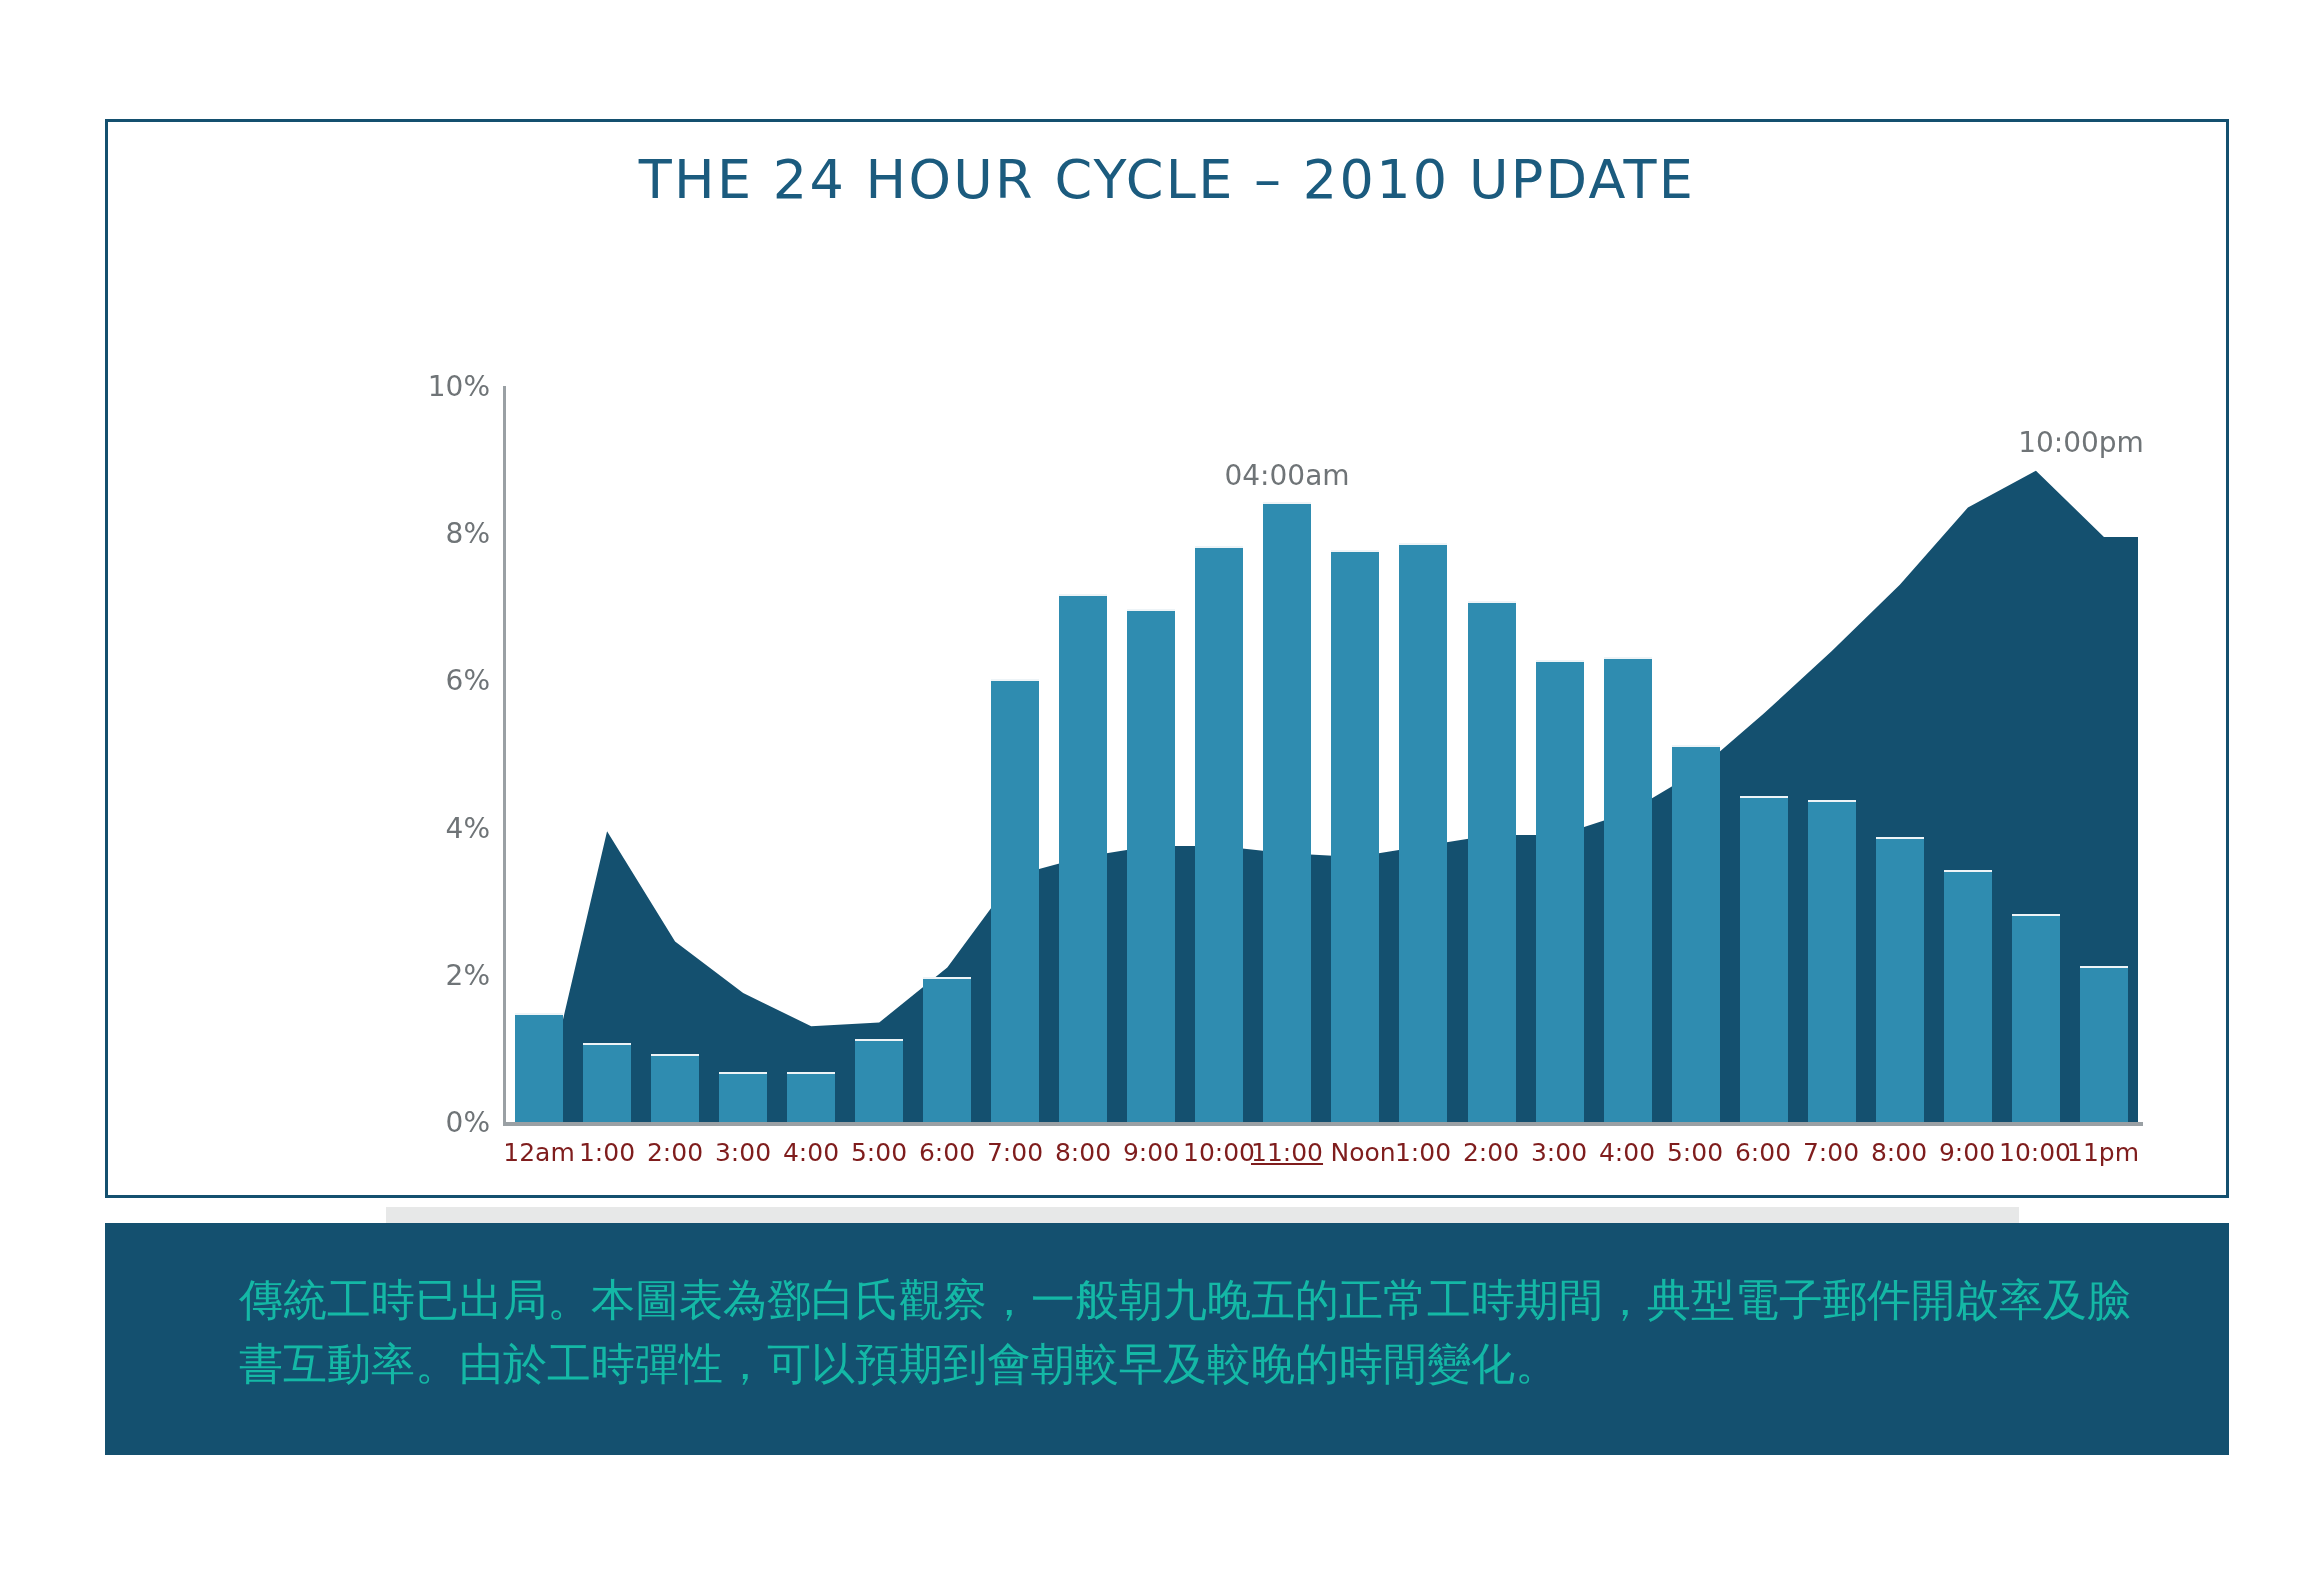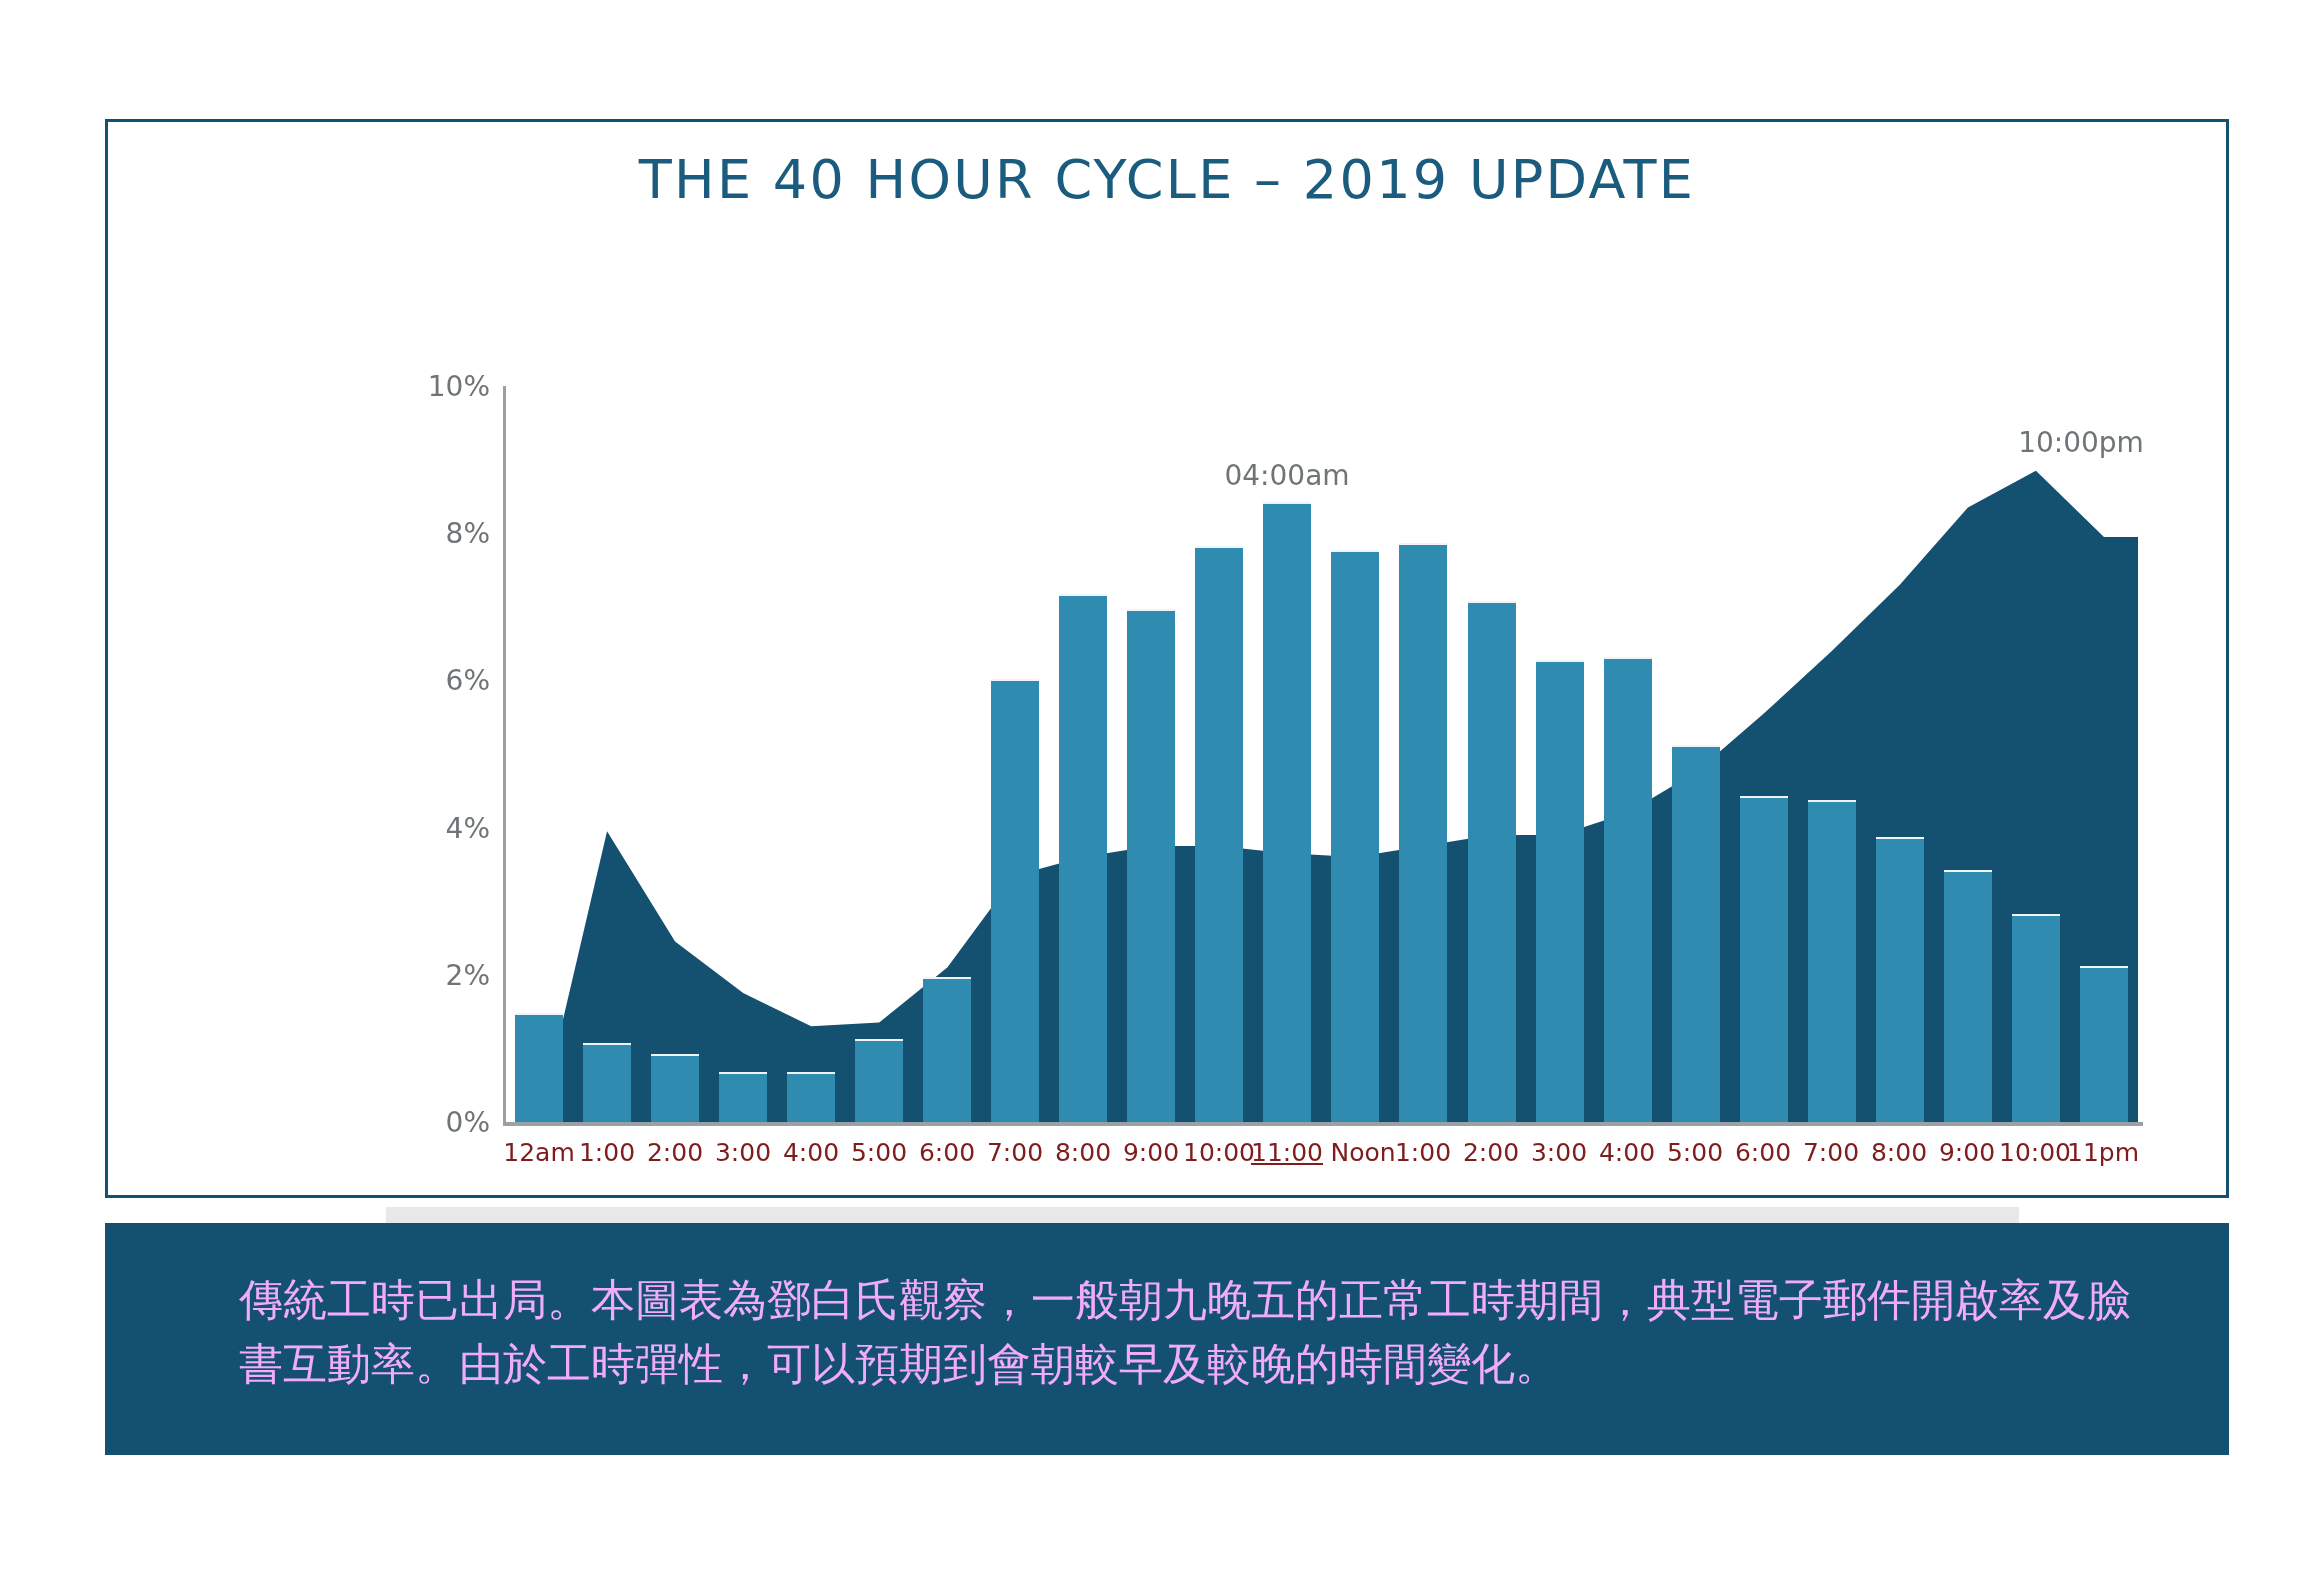--- a/index.html
+++ b/index.html
@@ -160,35 +160,35 @@
     top: 1223px;
     width: 2124px;
     height: 232px;
     background: #14506f;
   }
   #caption-text {
     position: absolute;
     left: 134px;
     top: 45px;
     width: 1911px;
-    color: #f0abfc;
+    color: #14b8a6;
     font-size: 44px;
     line-height: 1.45;
     font-family: "DejaVu Sans", sans-serif;
     text-align: left;
   }
 </style>
 </head>
 <body>
 
 <div id="page">
 
   <div id="chart-card">
 
-    <div id="chart-title">THE 40 HOUR CYCLE – 2019 UPDATE</div>
+    <div id="chart-title">THE 24 HOUR CYCLE – 2010 UPDATE</div>
 
     <div id="plot-wrap">
       <div id="axis-line"></div>
       <div id="baseline"></div>
       <div id="ytick-layer">
           <div class="ytick" style="top: 861px;">0%</div>
           <div class="ytick" style="top: 714px;">2%</div>
           <div class="ytick" style="top: 567px;">4%</div>
           <div class="ytick" style="top: 419px;">6%</div>
           <div class="ytick" style="top: 272px;">8%</div>

